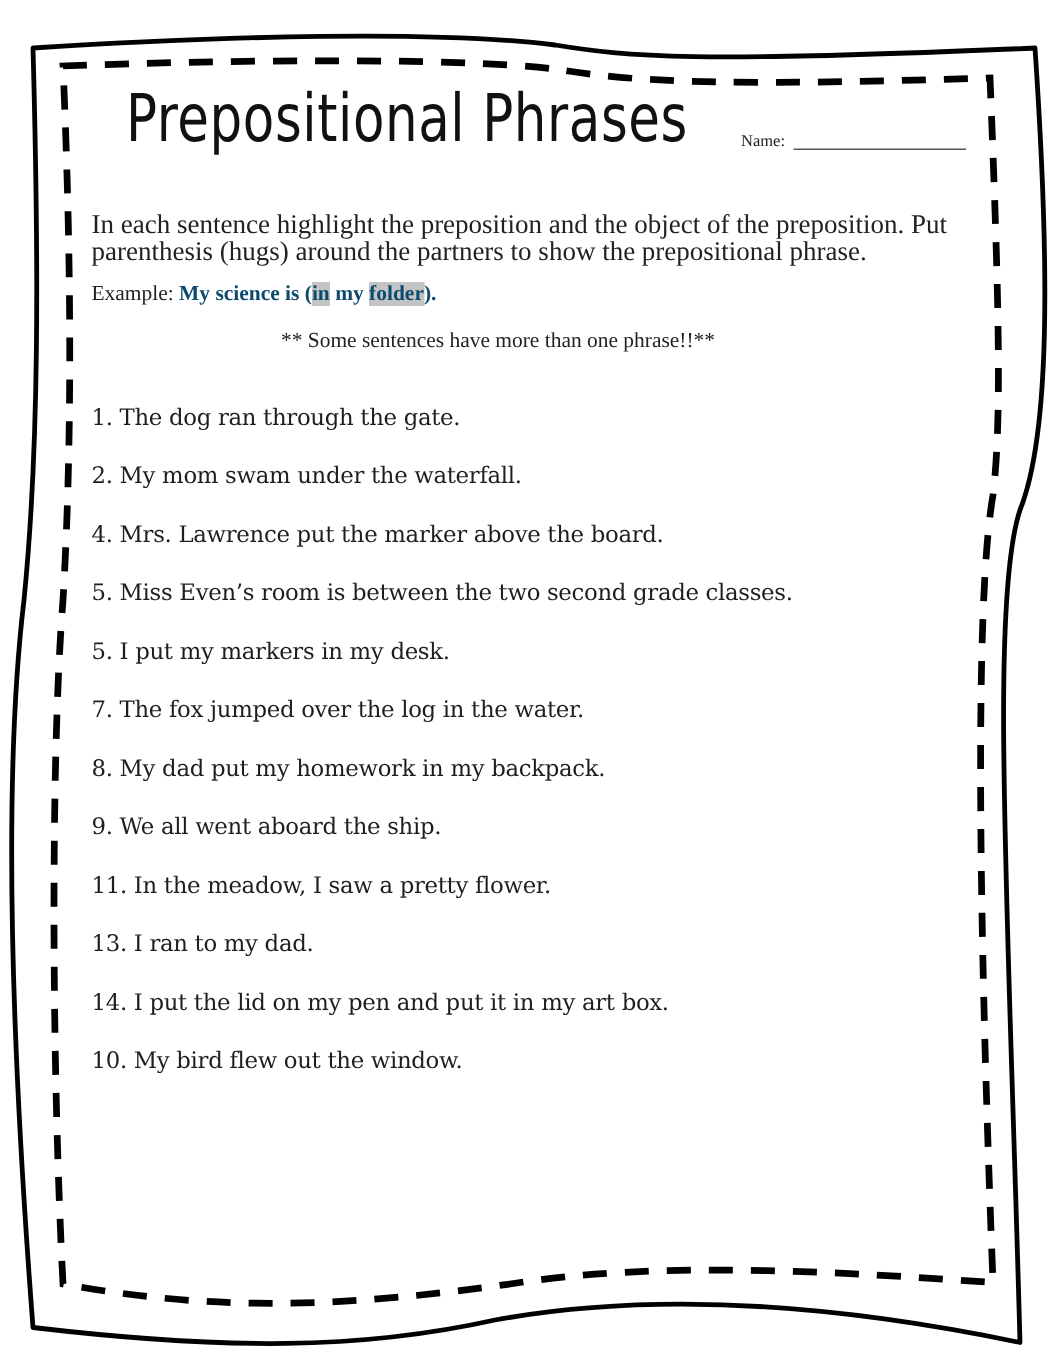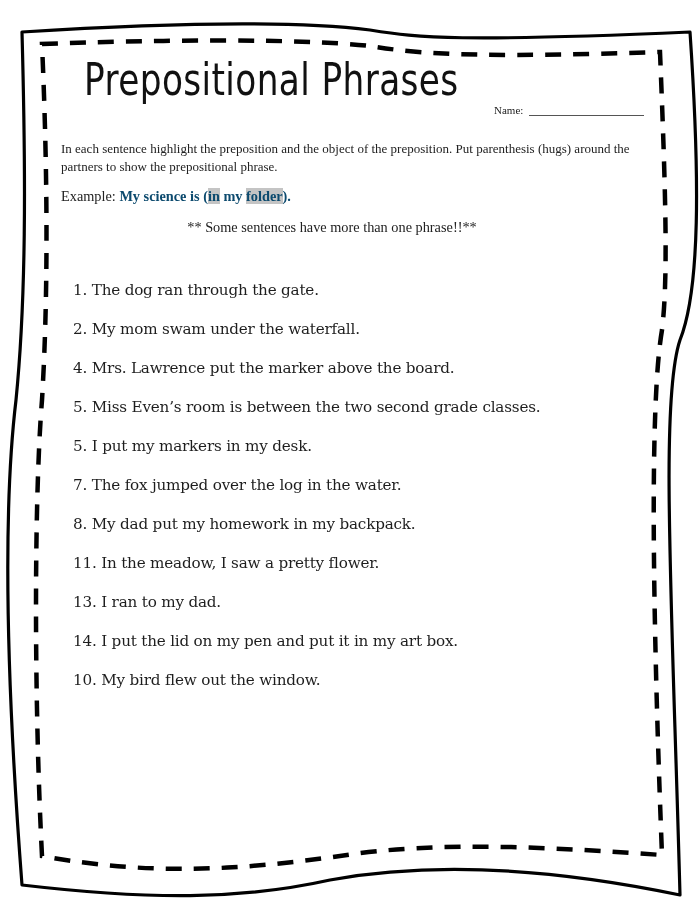--- a/index.html
+++ b/index.html
@@ -32,41 +32,41 @@
       letter-spacing: 0.5px;
       color: #111;
       transform: scaleX(0.78);
       transform-origin: left top;
       white-space: nowrap;
       line-height: 1;
     }
     .name-field {
       position: absolute;
       left: 494px;
-      top: 104px;
+      top: 88px;
       font-family: "Liberation Serif", serif;
       font-size: 11px;
       color: #222;
       display: flex;
       align-items: flex-end;
     }
     .name-line {
       display: inline-block;
       width: 115px;
       border-bottom: 1px solid #555;
       margin-left: 6px;
       height: 10px;
     }
     .instructions {
       position: absolute;
       left: 61px;
       top: 140px;
       width: 580px;
       font-family: "Liberation Serif", serif;
-      font-size: 13px;
+      font-size: 18px;
       line-height: 18px;
       color: #222;
     }
     .example {
       position: absolute;
       left: 61px;
       top: 188px;
       font-family: "Liberation Serif", serif;
       font-size: 14.3px;
       color: #222;
@@ -87,21 +87,21 @@
       text-align: center;
       font-family: "Liberation Serif", serif;
       font-size: 14.3px;
       color: #222;
     }
     .note span { margin-left: 40px; }
     .sentences {
       position: absolute;
       left: 61px;
       top: 267px;
-      margin: 12px;
+      margin: 0;
       padding: 0;
       list-style: none;
     }
     .sentences li {
       font-family: "DejaVu Serif", "Liberation Serif", serif;
       font-size: 15.2px;
       height: 39px;
       line-height: 22px;
       color: #1e1e1e;
       white-space: nowrap;
@@ -141,17 +141,18 @@
 <div class="note"><span>** Some sentences have more than one phrase!!**</span></div>
 
 <ol class="sentences">
   <li>1. The dog ran through the gate.</li>
   <li>2. My mom swam under the waterfall.</li>
   <li>4. Mrs. Lawrence put the marker above the board.</li>
   <li>5. Miss Even’s room is between the two second grade classes.</li>
   <li>5. I put my markers in my desk.</li>
   <li>7. The fox jumped over the log in the water.</li>
   <li>8. My dad put my homework in my backpack.</li>
+  <li>9. We all went aboard the ship.</li>
   <li>11. In the meadow, I saw a pretty flower.</li>
   <li>13. I ran to my dad.</li>
   <li>14. I put the lid on my pen and put it in my art box.</li>
   <li>10. My bird flew out the window.</li>
 </ol>
 
 </body></html>

